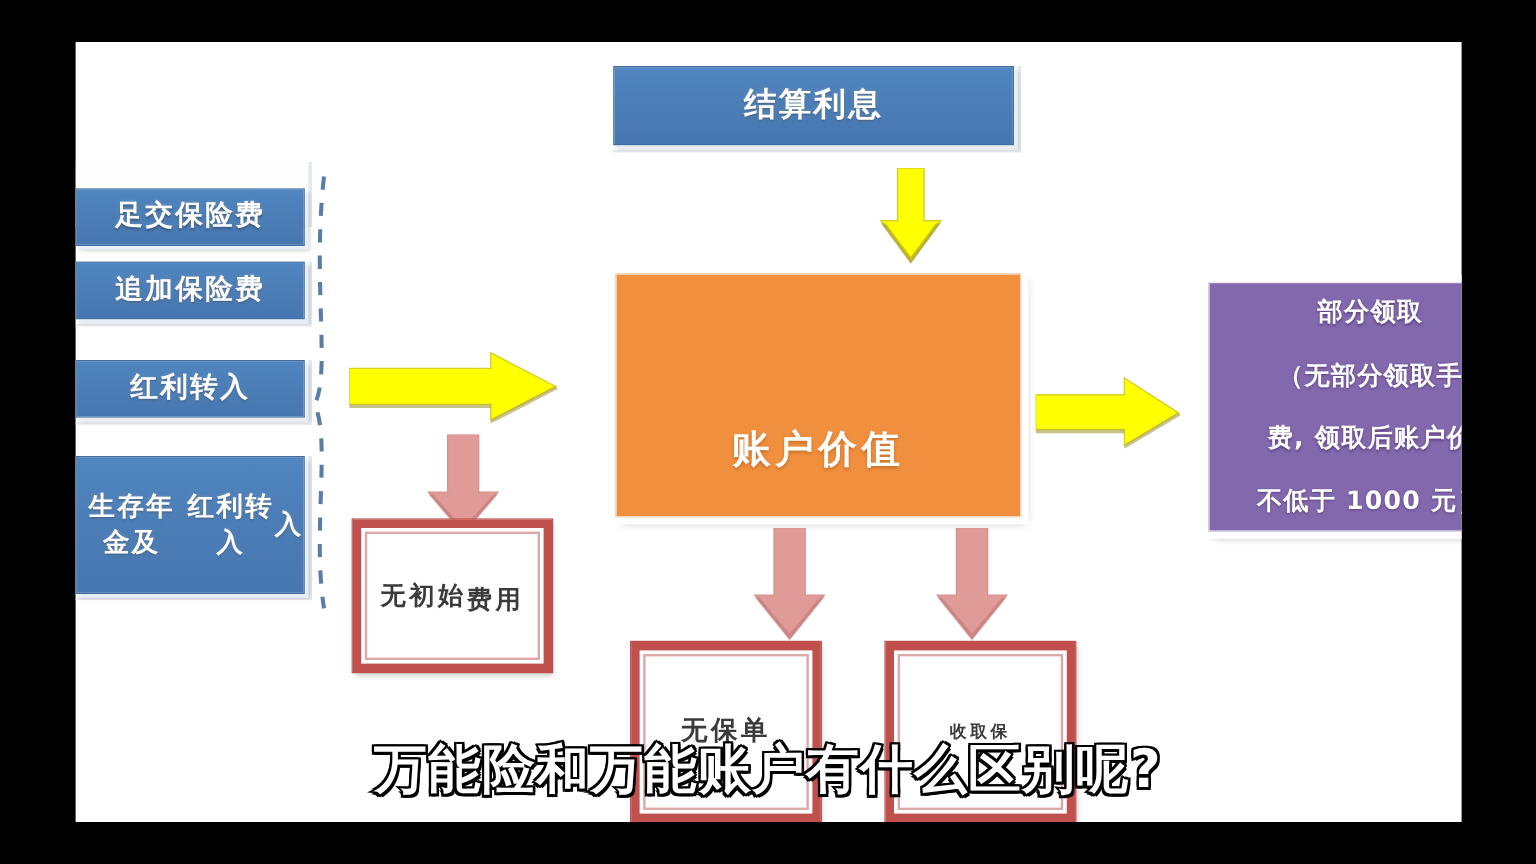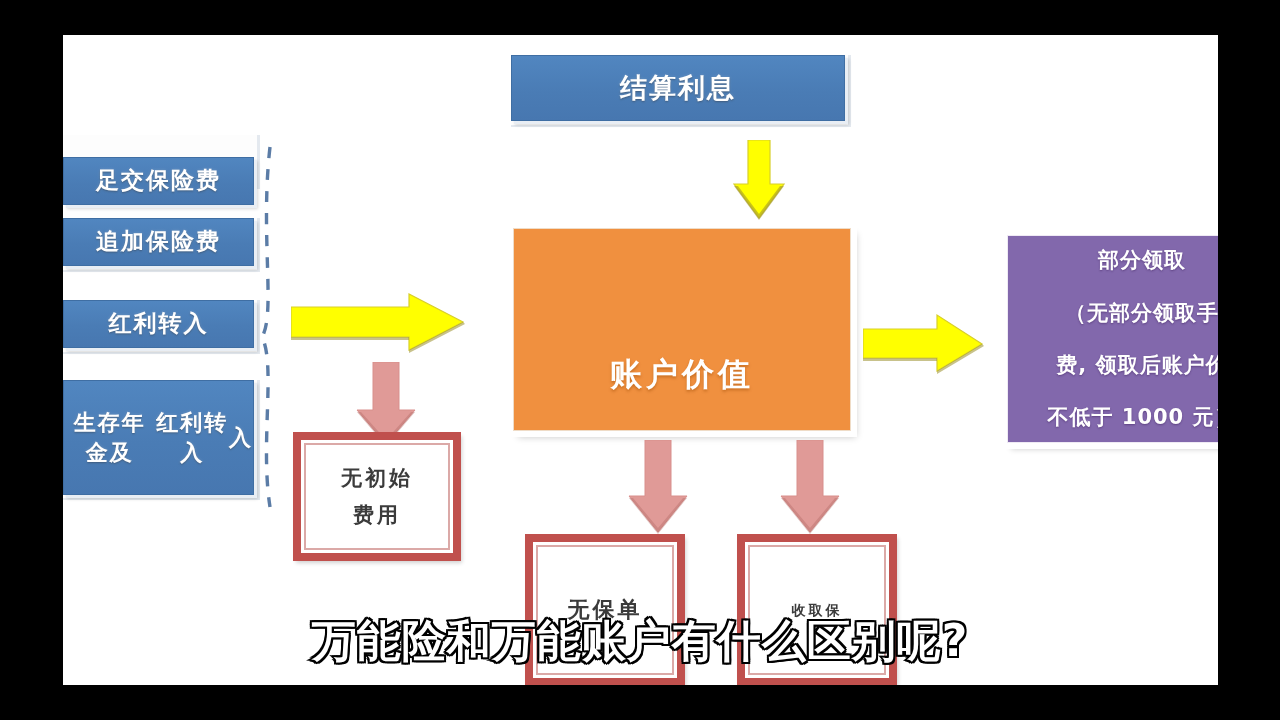--- a/index.html
+++ b/index.html
@@ -192,21 +192,21 @@
       </svg>
     </div>
 
     <div class="arrow" style="left:288px; top:327px;">
       <svg width="70" height="86" viewBox="0 0 70 86">
         <path d="M 22 0 L 48 0 L 48 48 L 64 48 L 35 82 L 6 48 L 22 48 Z" fill="#e09a97" stroke="#d88f8c" stroke-width="1"></path>
         <path d="M 64 50 L 35 84 L 6 50 L 10 50 L 35 78 L 60 50 Z" fill="#b9706d" opacity="0.45"></path>
       </svg>
     </div>
 
-    <div class="box red-box" style="left:231px; top:398px; width:166px; height:127px; font-size:21px; flex-direction:column; justify-content:center; position:absolute;">
+    <div class="box red-box" style="left:231px; top:398px; width:166px; height:127px; font-size:21px; justify-content:center; position:absolute;">
       <span class="inner-rule"></span>
       <span class="rb-text">无初始</span>
       <span class="rb-text" style="margin-top:8px;">费用</span>
     </div>
 
     <div class="arrow" style="left:560px; top:405px;">
       <svg width="70" height="96" viewBox="0 0 70 96">
         <path d="M 22 0 L 48 0 L 48 56 L 64 56 L 35 92 L 6 56 L 22 56 Z" fill="#e09a97" stroke="#d88f8c" stroke-width="1"></path>
         <path d="M 64 58 L 35 94 L 6 58 L 10 58 L 35 88 L 60 58 Z" fill="#b9706d" opacity="0.45"></path>
       </svg>

